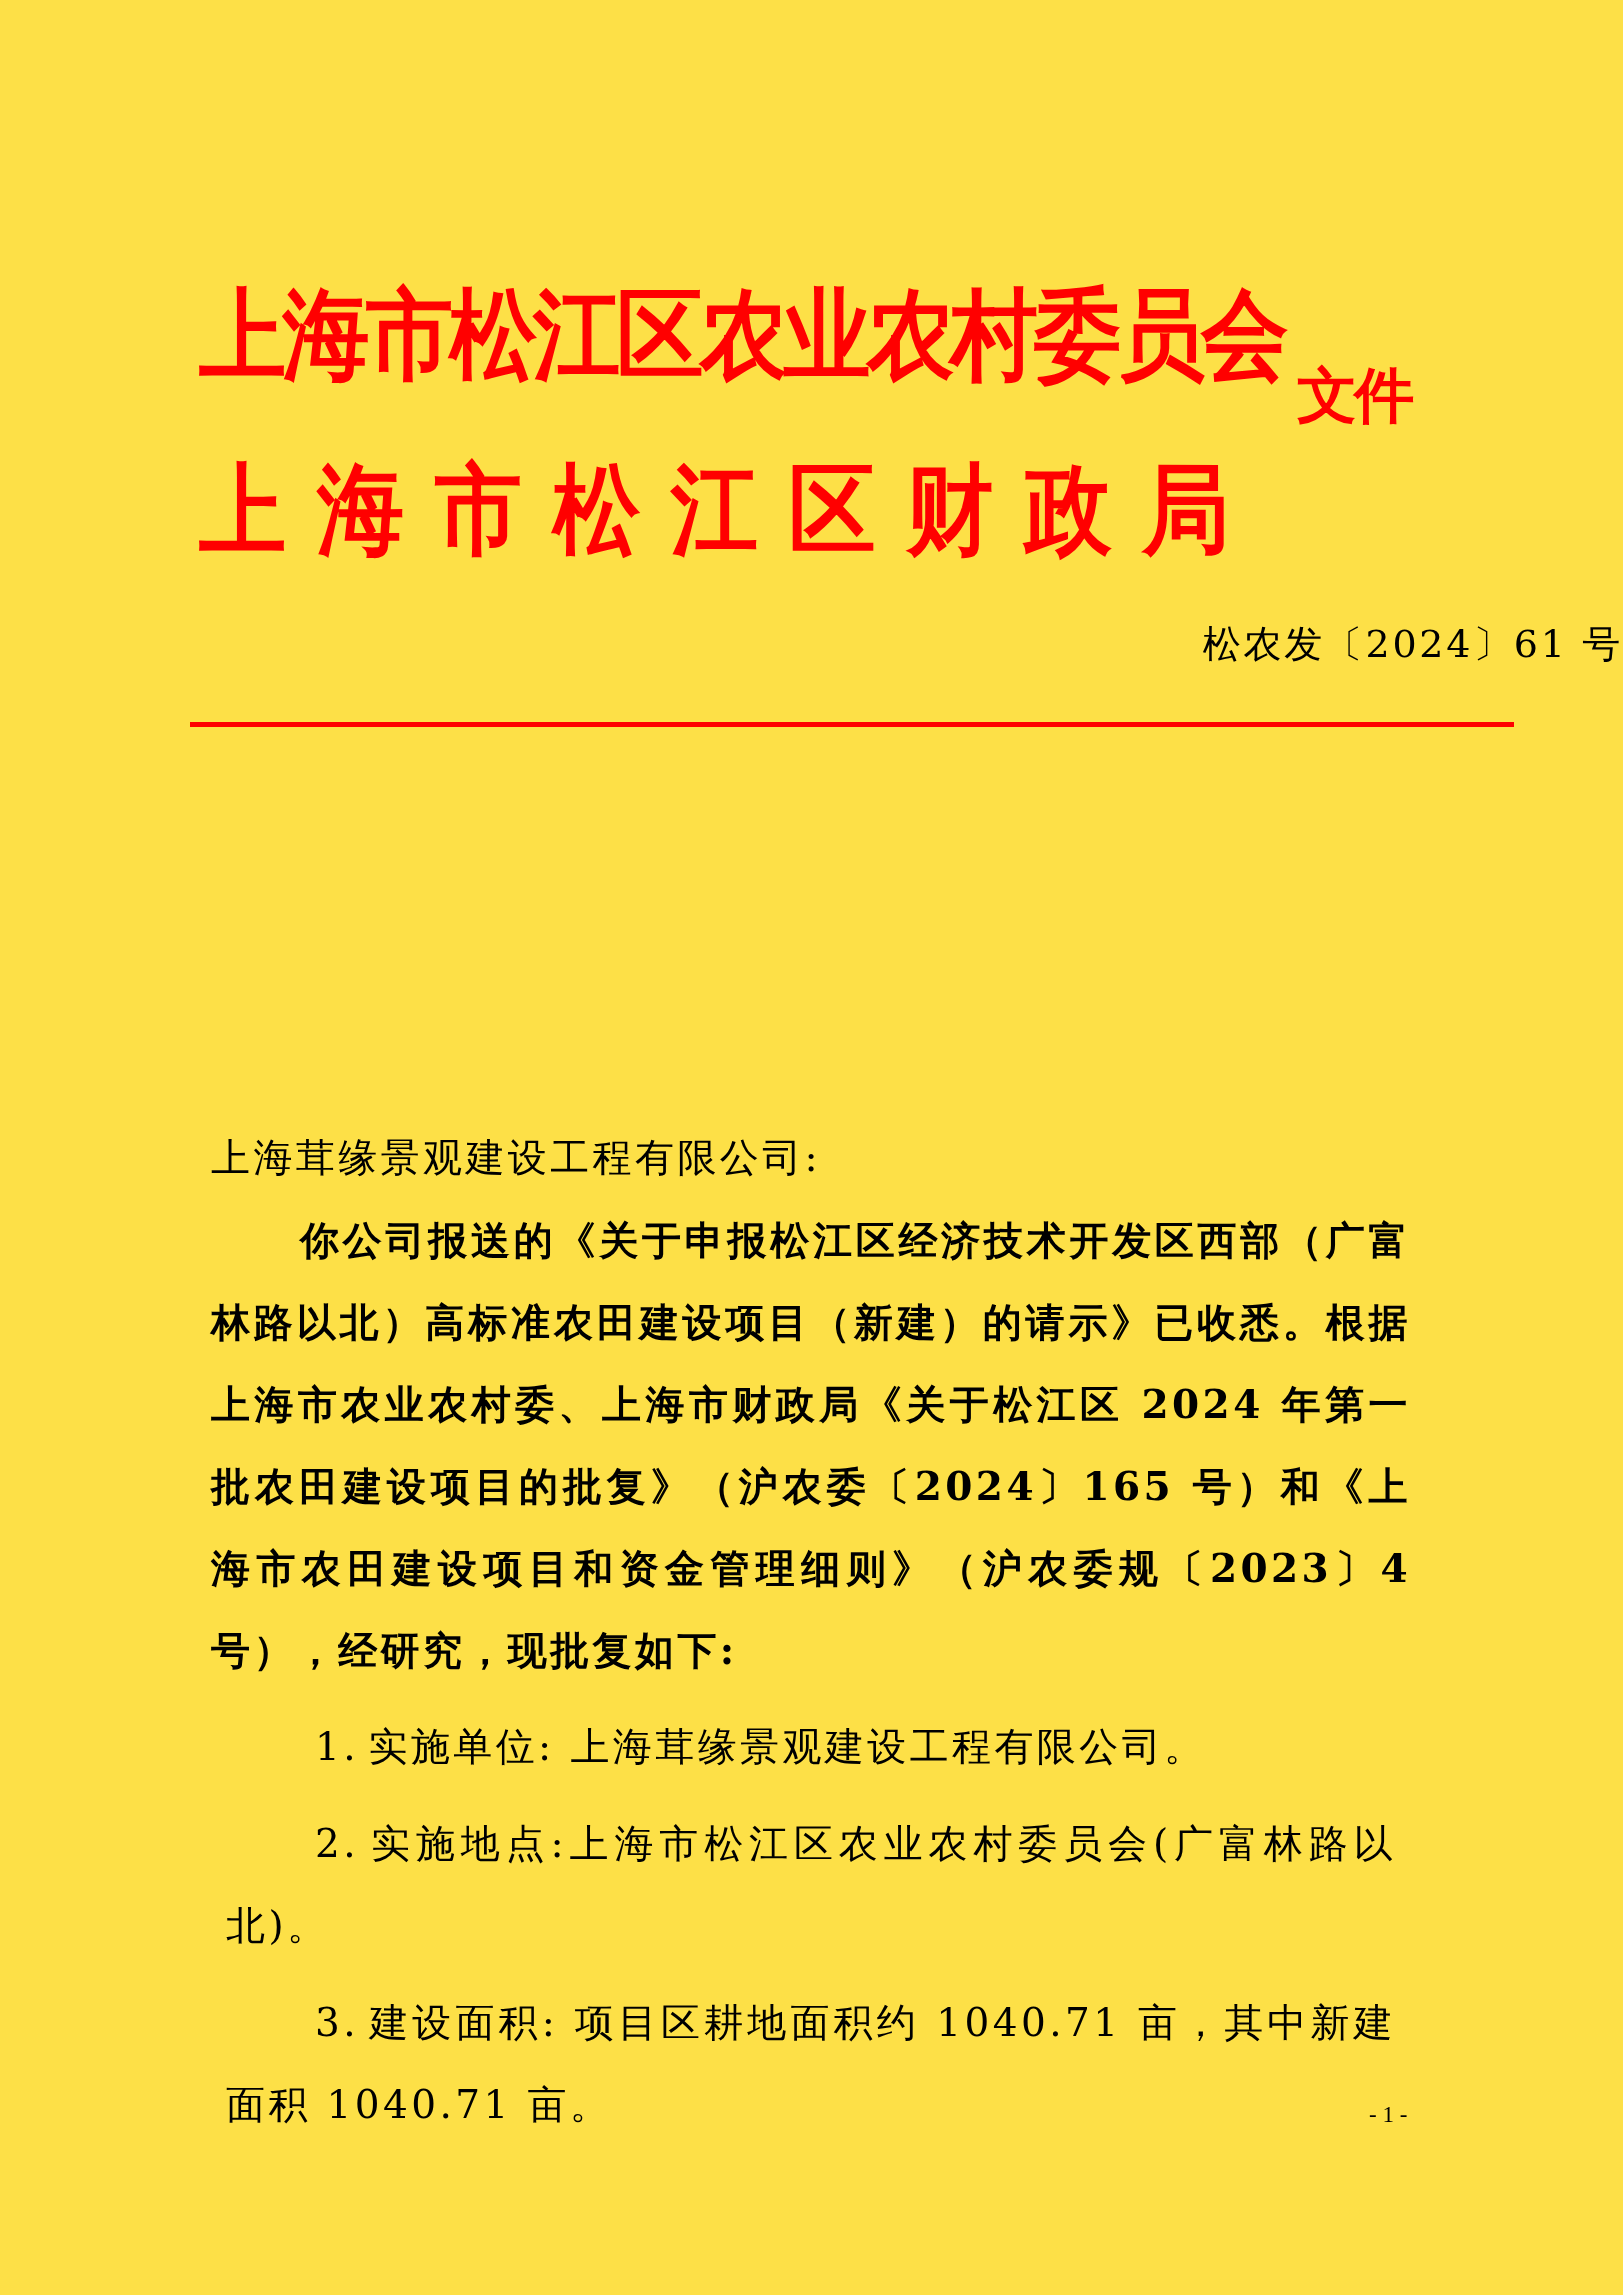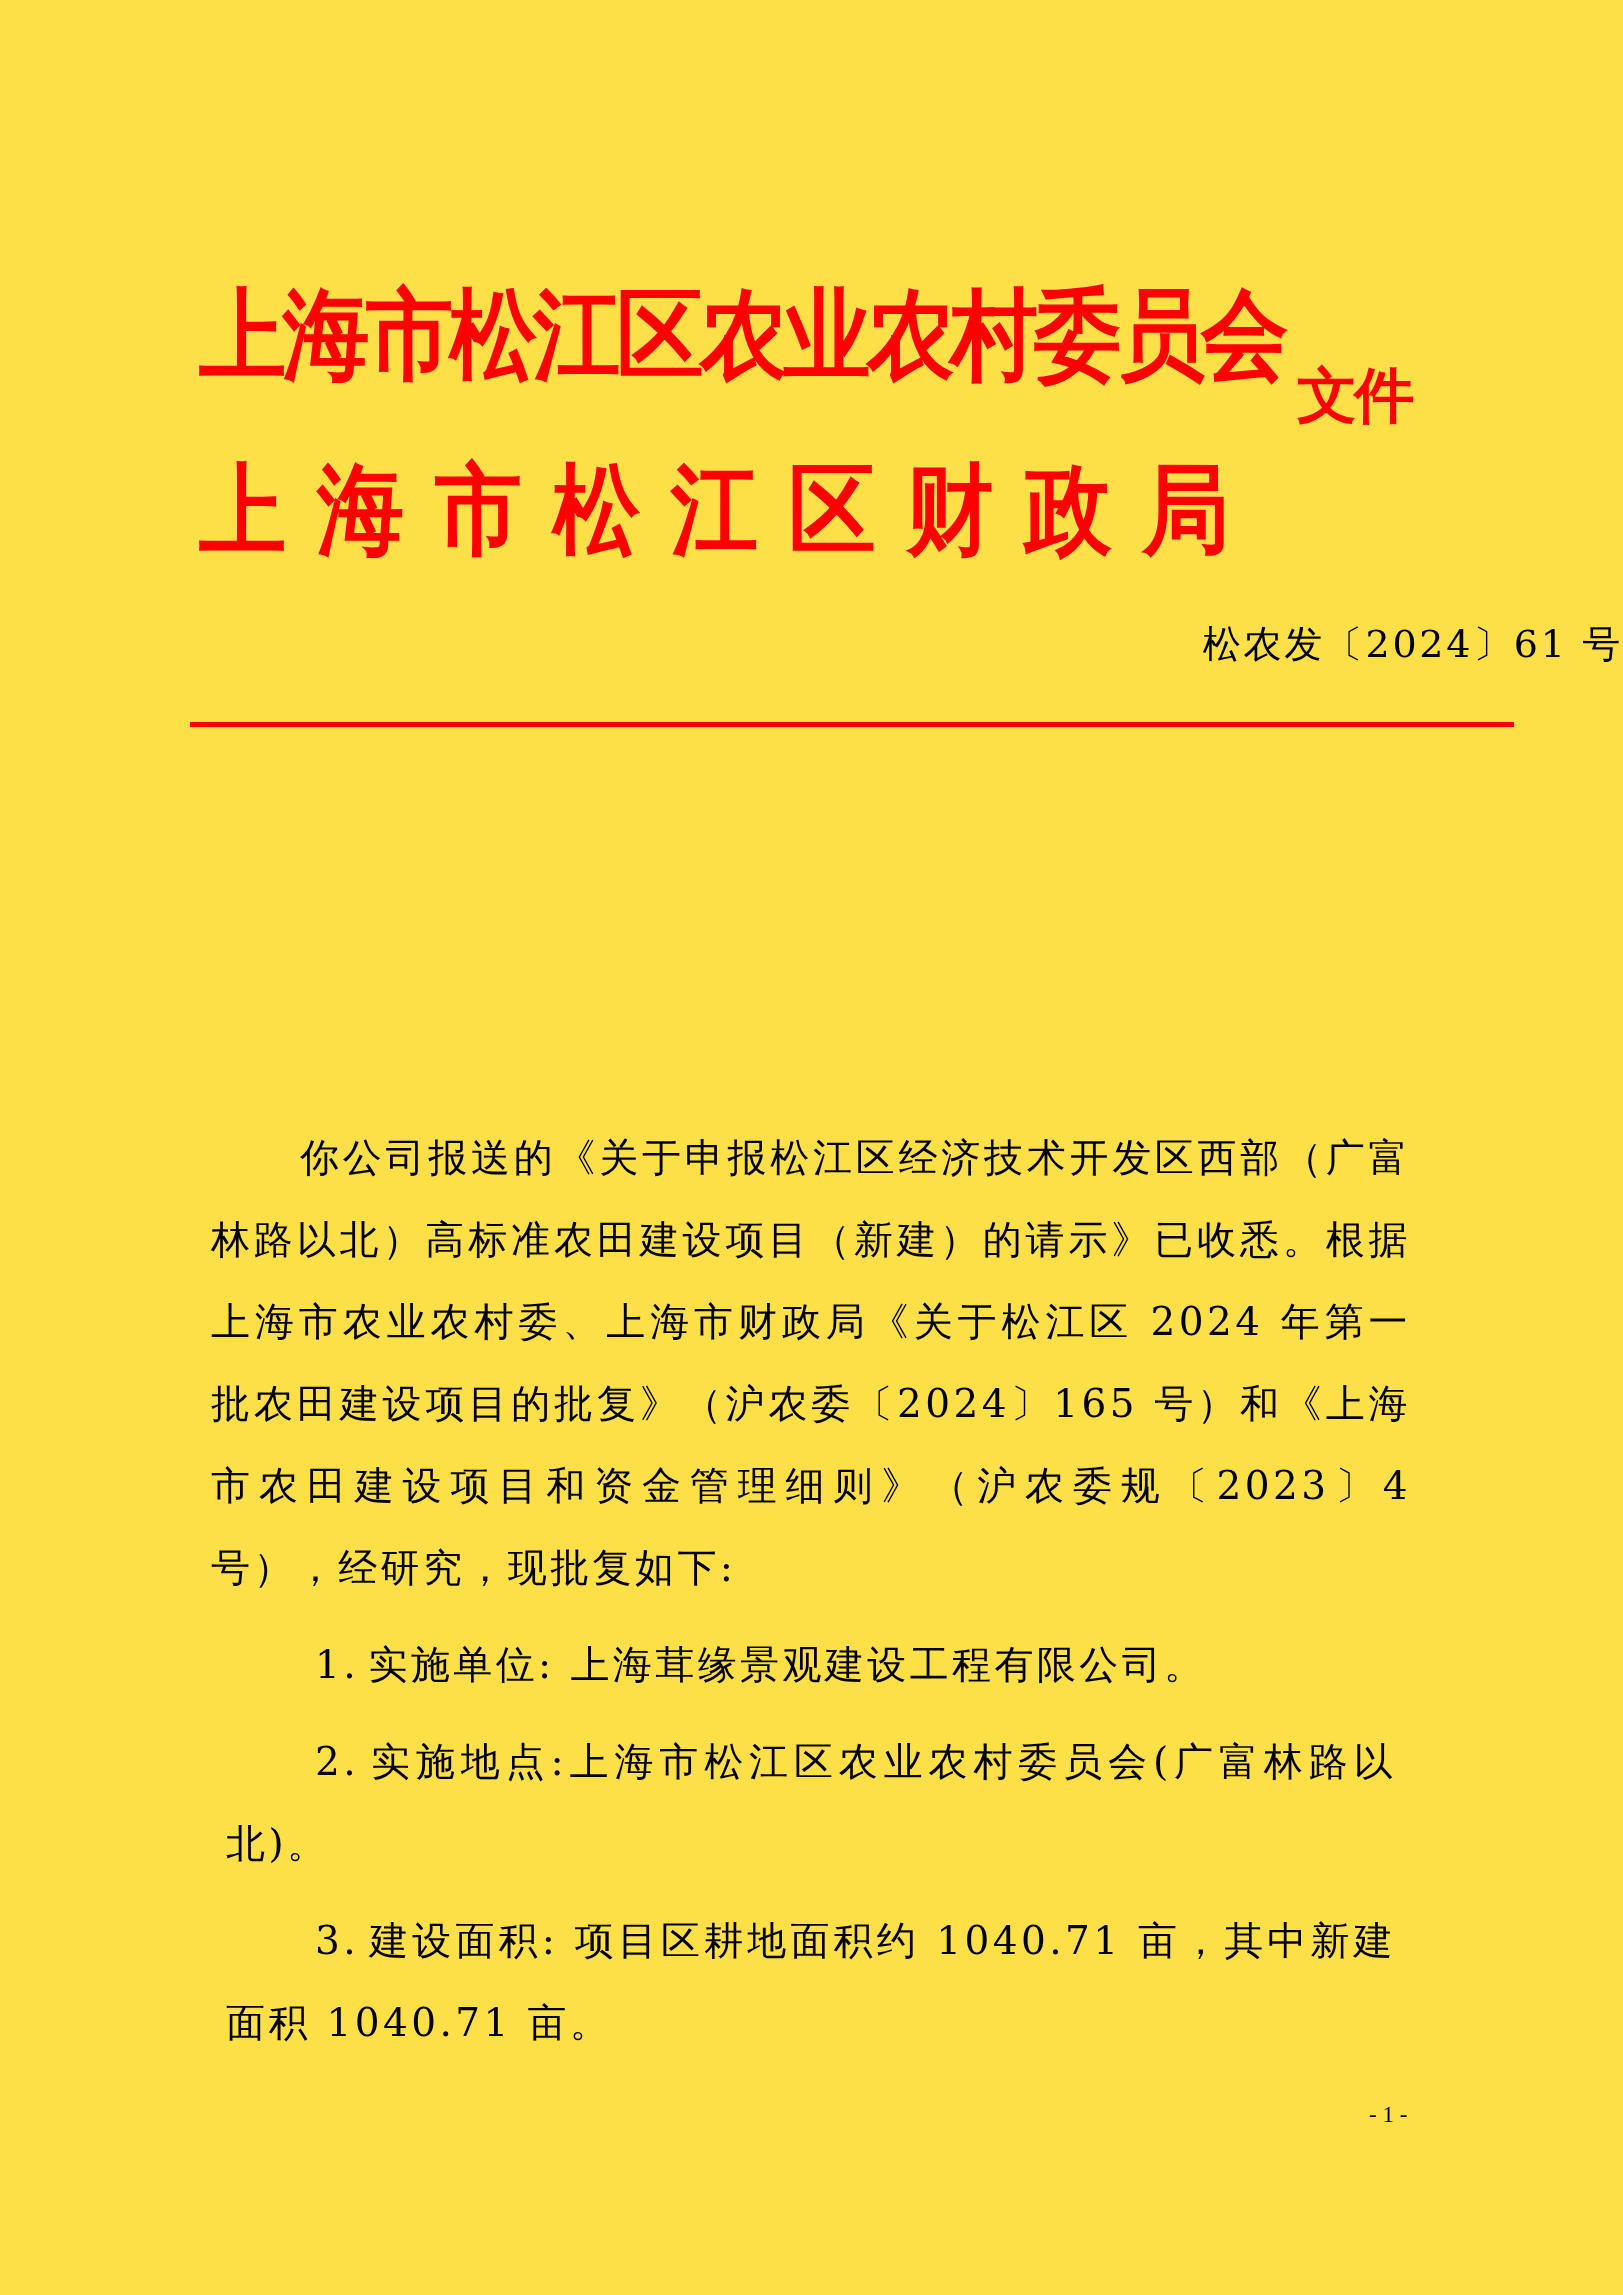--- a/index.html
+++ b/index.html
@@ -112,20 +112,21 @@
     }
     .para {
       margin: 0;
       text-align: justify;
       text-align-last: left;
       letter-spacing: 3.4px;
       word-break: break-all;
     }
     .para.indent {
       text-indent: 89px;
+      font-weight: bold;
     }
     .list-item {
       margin: 15px;
       text-indent: 89px;
       letter-spacing: 3.4px;
       text-align: justify;
       text-align-last: left;
       word-break: break-all;
     }
     .num {
@@ -152,20 +153,21 @@
     <div class="mast-line mast-line-2">上海市松江区财政局</div>
     <div class="mast-suffix">文件</div>
   </div>
 
   <div class="doc-number">松农发〔2024〕61 号</div>
 
   <div class="red-rule"></div>
 
 
   <div class="body-text">
+    <p class="para">上海茸缘景观建设工程有限公司:</p>
     <p class="para indent">你公司报送的《关于申报松江区经济技术开发区西部（广富林路以北）高标准农田建设项目（新建）的请示》已收悉。根据上海市农业农村委、上海市财政局《关于松江区 2024 年第一批农田建设项目的批复》（沪农委〔2024〕165 号）和《上海市农田建设项目和资金管理细则》（沪农委规〔2023〕4 号），经研究，现批复如下:</p>
 
     <p class="list-item"><span class="num">1.</span><span>实施单位:</span> <span>上海茸缘景观建设工程有限公司。</span></p>
 
     <p class="list-item"><span class="num">2.</span><span>实施地点:</span><span>上海市松江区农业农村委员会(广富林路以北)。</span></p>
 
     <p class="list-item"><span class="num">3.</span><span>建设面积:</span> <span>项目区耕地面积约 1040.71 亩，其中新建面积 1040.71 亩。</span></p>
 
   </div>
 

